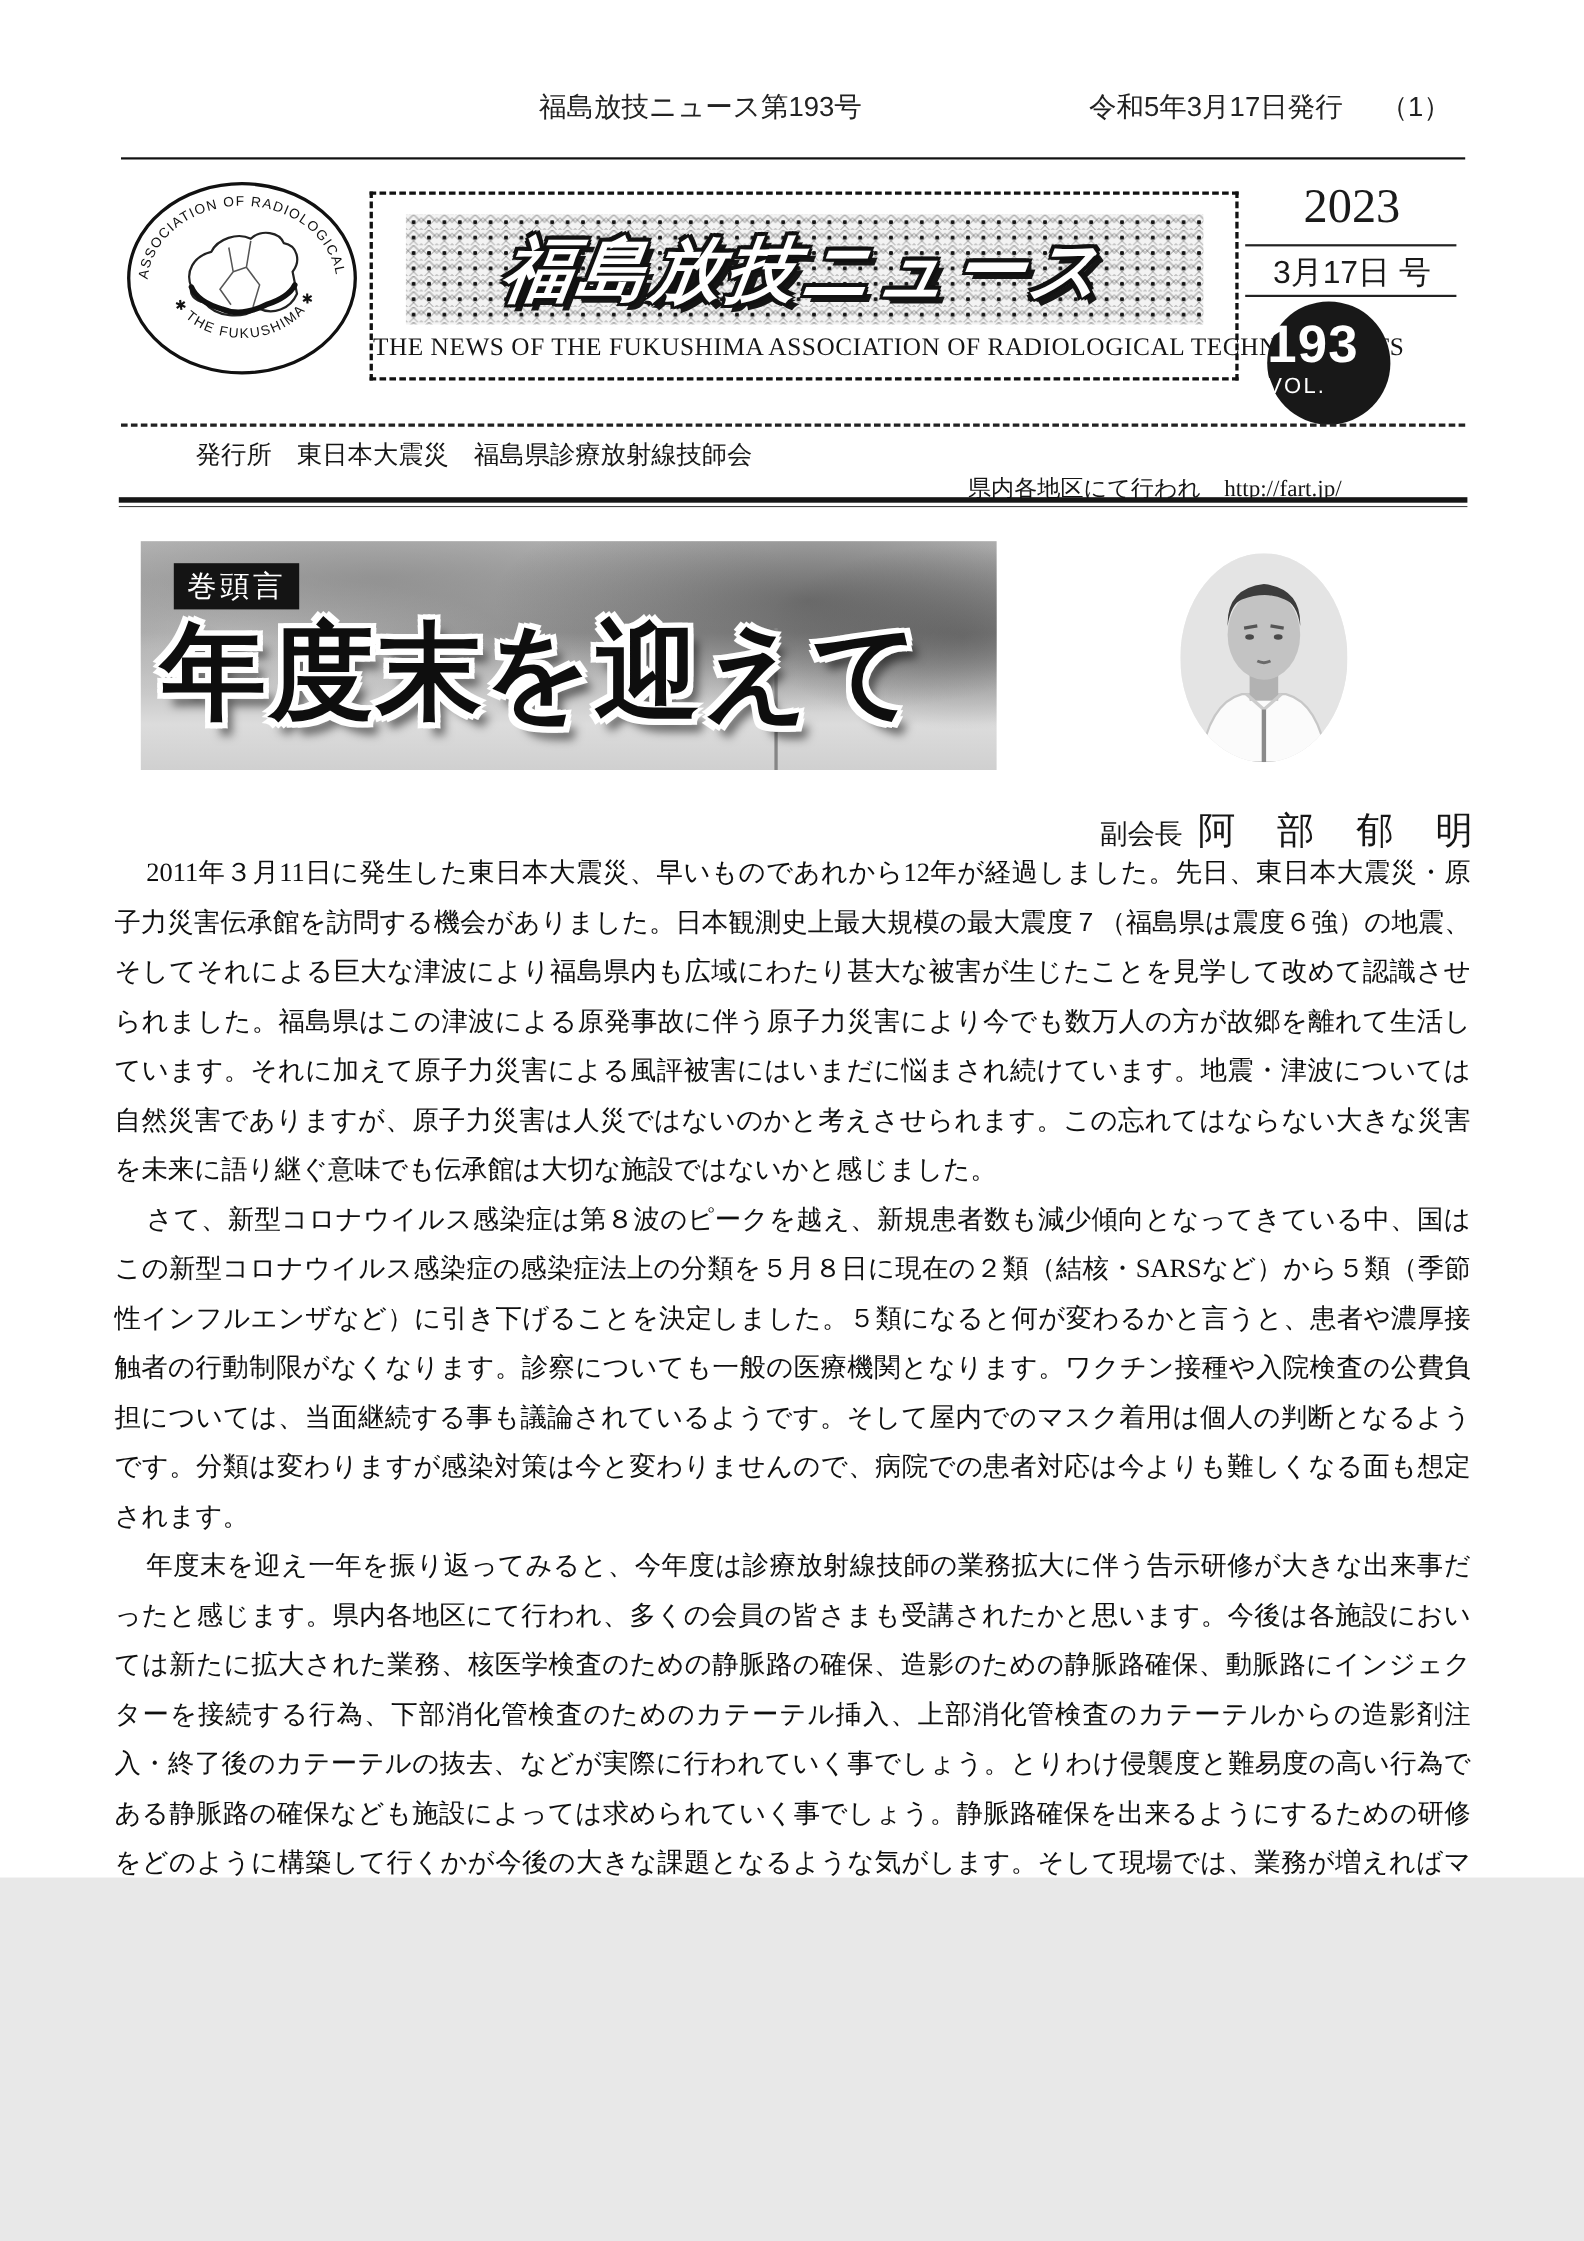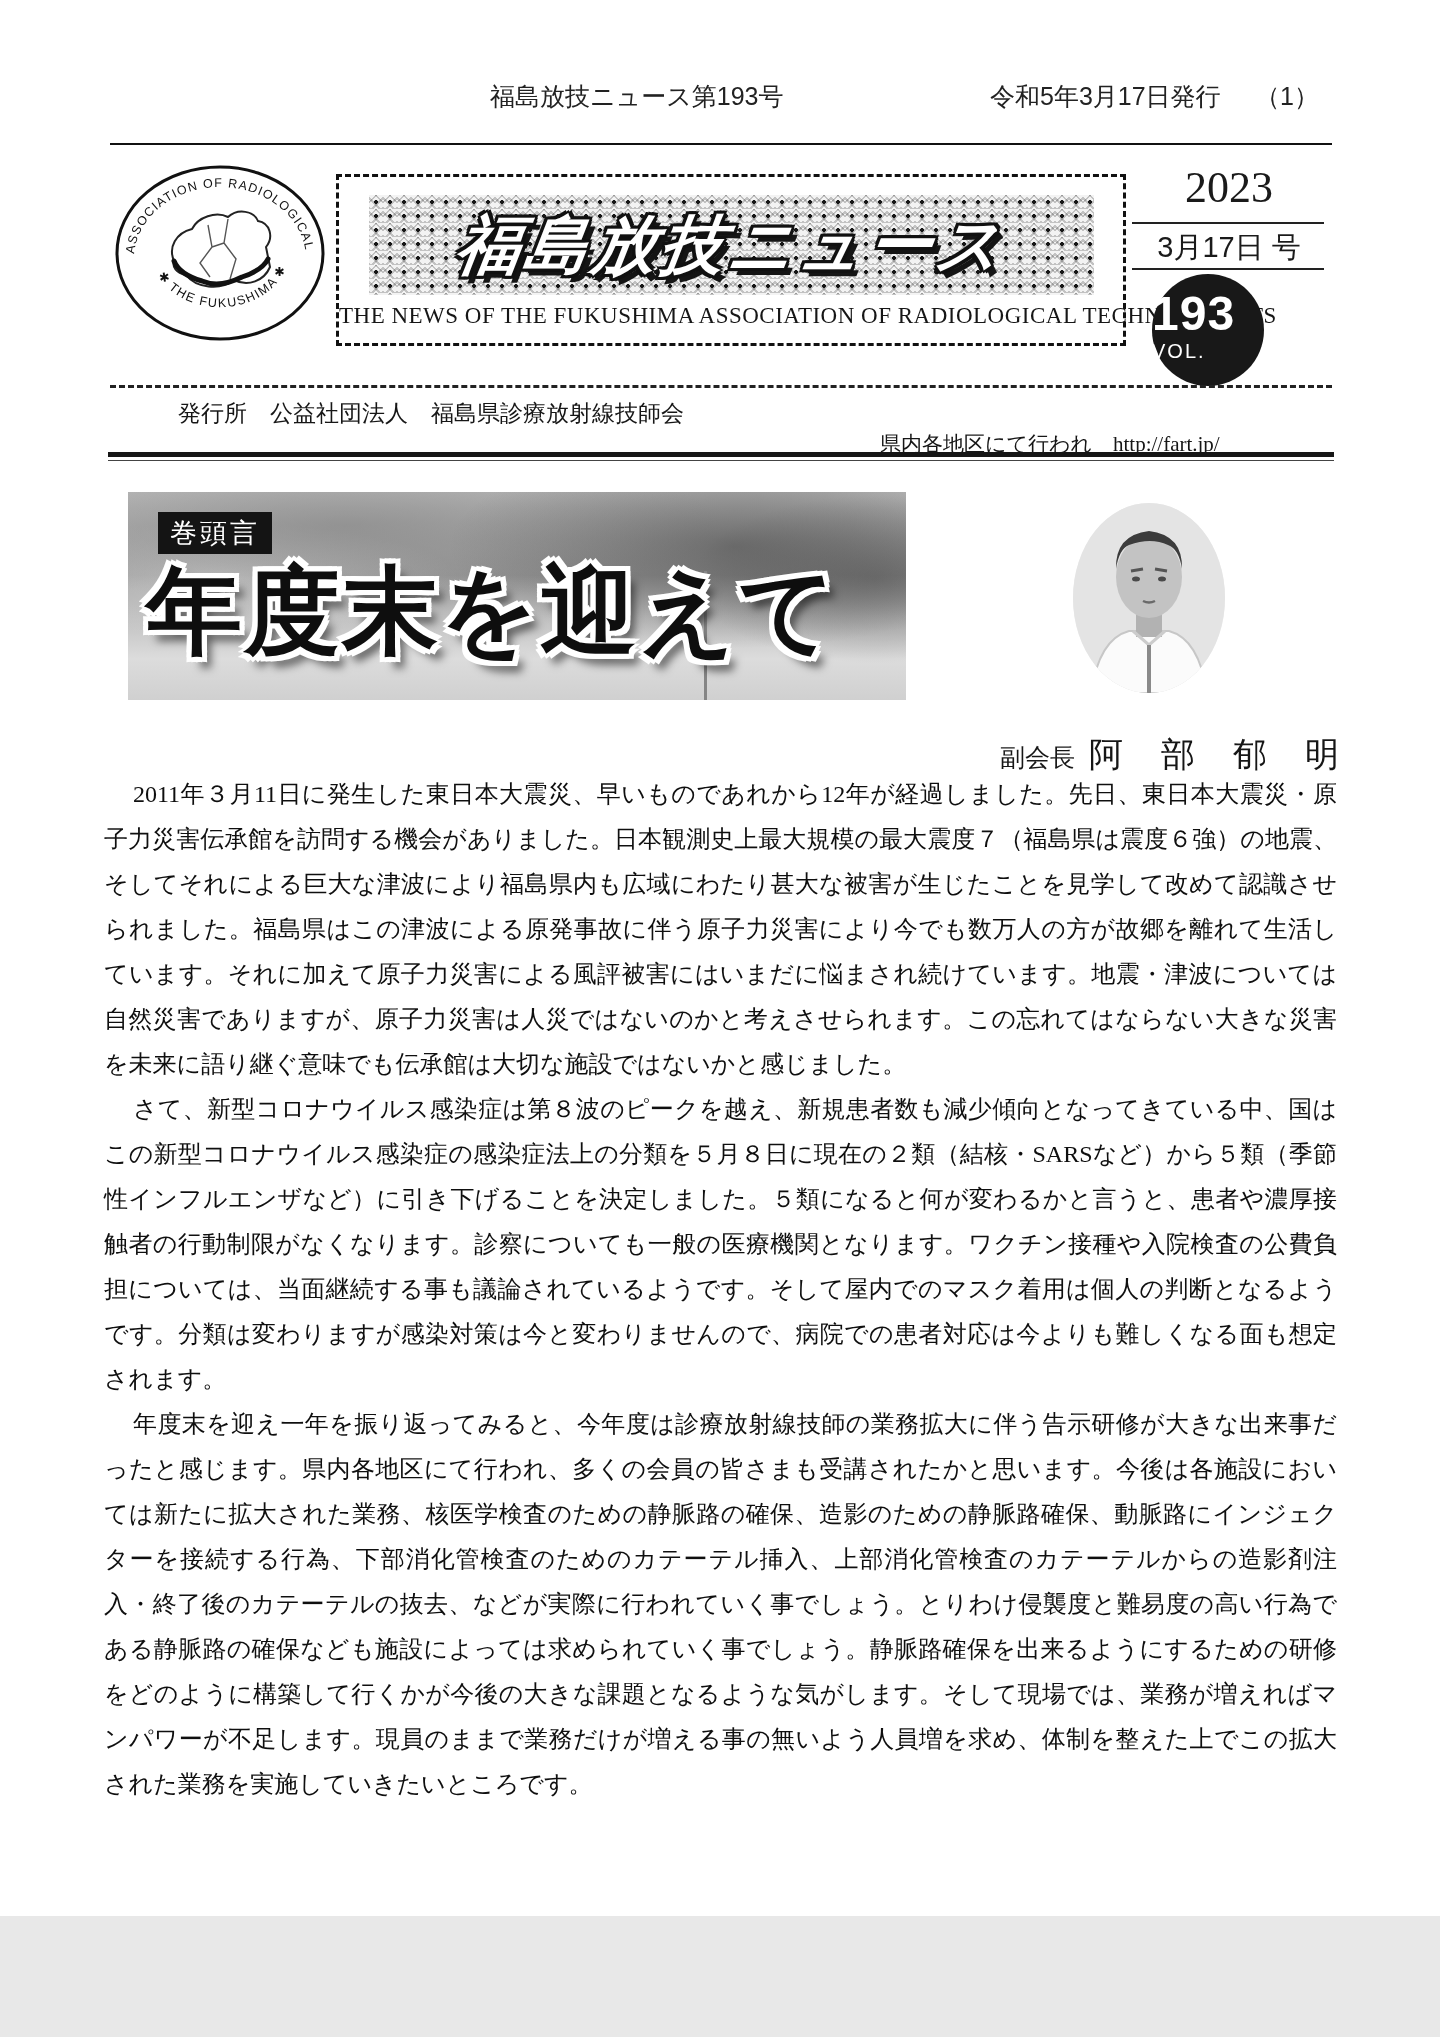--- a/index.html
+++ b/index.html
@@ -1,17 +1,17 @@
 <!DOCTYPE html>
 <html><head>
 <meta charset="utf-8">
 <style>
   html,body{margin:0;padding:0;background:#e8e8e8;}
   .page{
-    position:relative;width:1440px;height:1916px;background:#ffffff;
+    position:relative;width:1440px;height:1707px;background:#ffffff;
     margin:0 auto;overflow:hidden;color:#111;
     font-family:"Liberation Serif","DejaVu Serif",serif;
   }
   .abs{position:absolute;}
 
   
   .runhead{font-family:"Liberation Sans","DejaVu Sans",sans-serif;font-size:25px;color:#222;white-space:nowrap;}
   .rule-top{left:110px;top:143px;width:1222px;height:0;border-top:2px solid #111;}
 
   
@@ -150,21 +150,21 @@
   <div class="abs iss-line1"></div>
   <div class="abs iss-date">3月17日 号</div>
   <div class="abs iss-line2"></div>
   <div class="abs vol-circle">
     <span class="vol-num">193</span>
     <span class="vol-lab">VOL.</span>
   </div>
 
   <div class="abs rule-dashed"></div>
 
-  <span class="abs pub" style="left:178px;top:398px;">発行所　公益社団法人　福島県診療放射線技師会</span>
+  <span class="abs pub" style="left:178px;top:398px;">発行所　東日本大震災　福島県診療放射線技師会</span>
   <span class="abs pub-home" style="left:880px;top:430px;">県内各地区にて行われ　http://fart.jp/</span>
   <div class="abs rule-thick"></div>
 
   <div class="abs photo">
     <div class="pole"></div>
     <span class="kicker">巻頭言</span>
     <h1 class="feature-title">年度末を迎えて</h1>
   </div>
 
   <svg class="abs portrait" viewBox="0 0 152 190">

